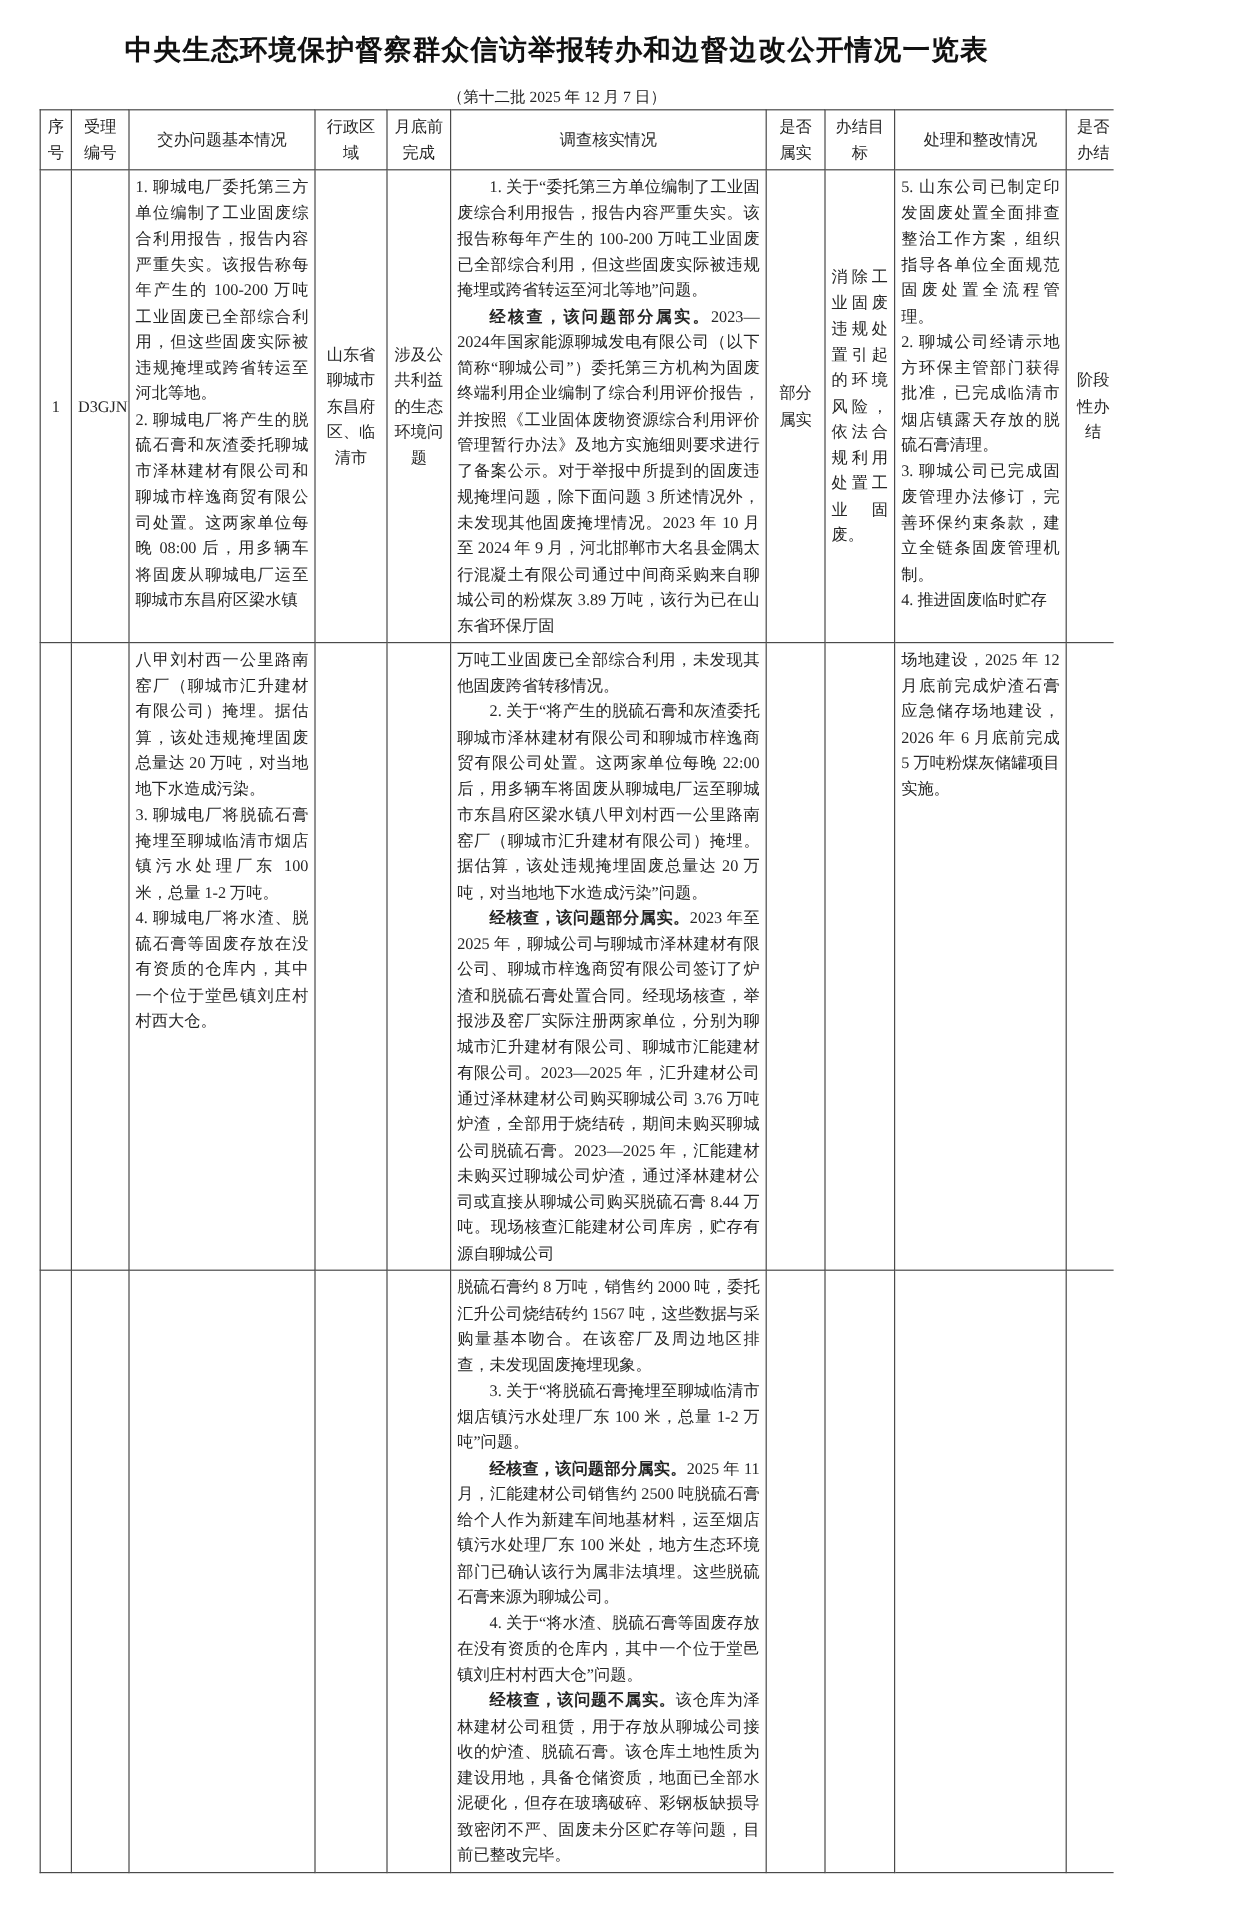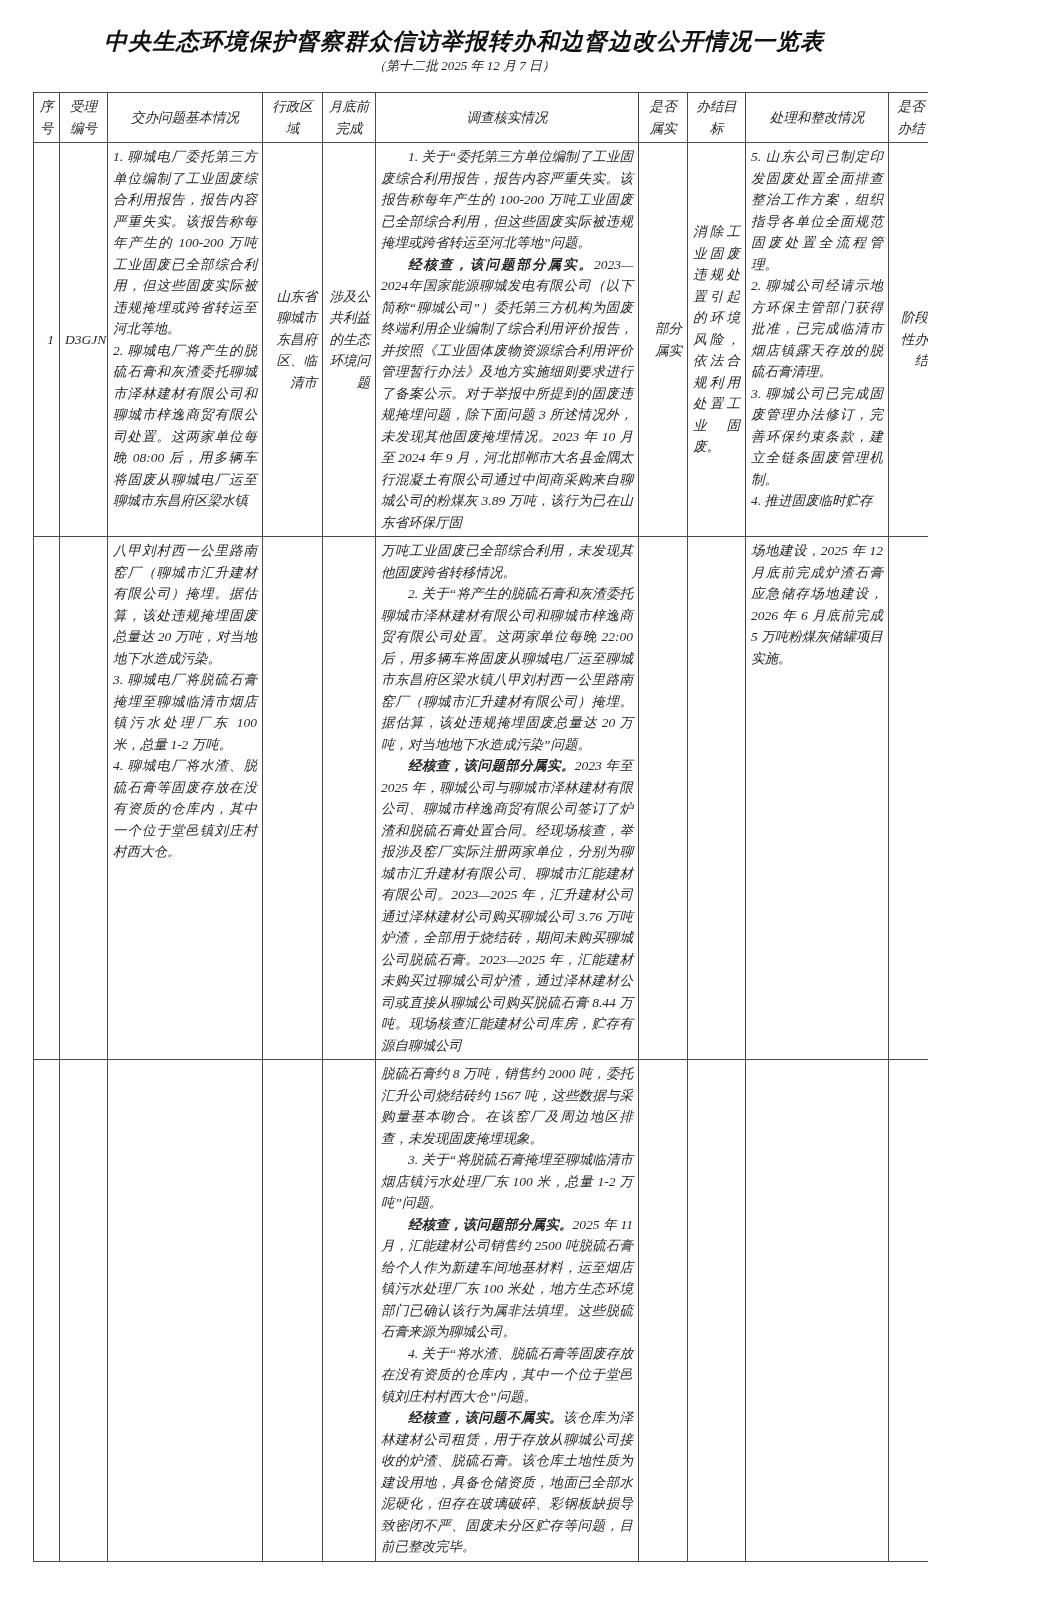--- a/index.html
+++ b/index.html
@@ -8,40 +8,40 @@
     background: #ffffff;
   }
   .page {
     position: relative;
     width: 928px;
     height: 1600px;
     background: #ffffff;
     color: #262626;
     font-family: "Liberation Serif", serif;
     overflow: hidden;
-    font-style: italic;
   }
   .doc-title {
     margin: 26px 20px 0 20px;
     text-align: center;
     font-family: "Liberation Sans", sans-serif;
     font-size: 23px;
     font-weight: 700;
     color: #111111;
     letter-spacing: 1px;
   }
   .doc-subtitle {
+    margin-top: 15px;
     text-align: center;
     font-size: 13px;
     color: #222222;
   }
   table.report {
     border-collapse: collapse;
     table-layout: fixed;
-    margin: 17px 0 0 33px;
+    margin: 1px 0 0 33px;
     width: 997px;
   }
   table.report th,
   table.report td {
     border: 1px solid #4a4a4a;
     font-size: 13.5px;
     line-height: 21.5px;
     padding: 3px 5px;
     overflow: hidden;
     box-sizing: border-box;
@@ -52,21 +52,21 @@
   tr.block2 { height: 504px; }
   tr.block3 { height: 502px; }
   th {
     font-weight: normal;
     text-align: center;
     vertical-align: middle;
     color: #262626;
   }
   th.prewrap { white-space: pre-line; }
   td.c {
-    text-align: right;
+    text-align: center;
     vertical-align: middle;
   }
   td.t {
     text-align: justify;
     vertical-align: top;
   }
   td.caseno {
     word-break: break-all;
     font-size: 13px;
     line-height: 21px;

